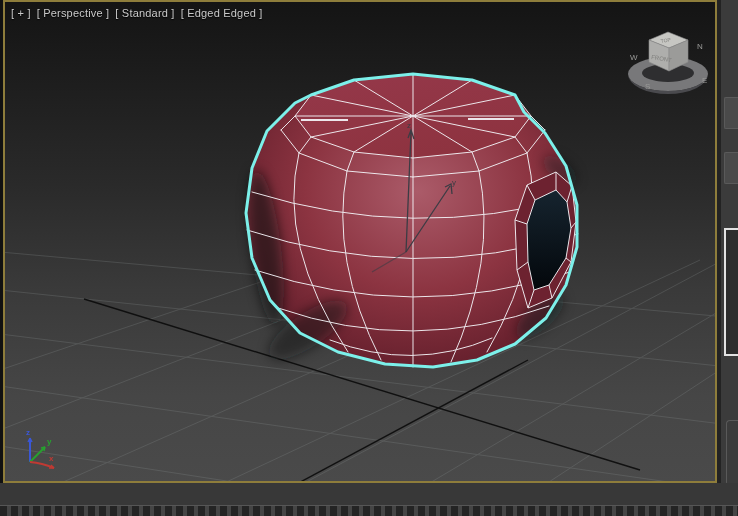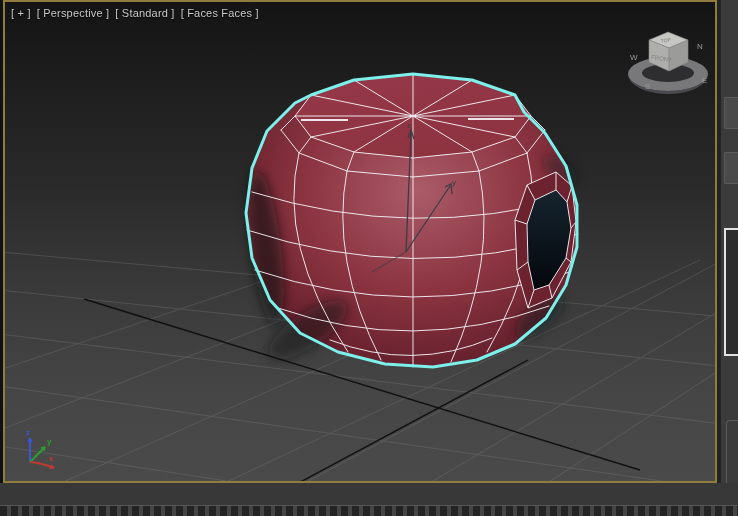--- a/index.html
+++ b/index.html
@@ -194,21 +194,21 @@
   </svg>
   </div>
 
   <div class="vp-border"></div>
   <div class="left-margin"></div>
 
   <div class="vp-label">
     <span>[ + ]</span>
     <span>[ Perspective ]</span>
     <span>[ Standard ]</span>
-    <span>[ Faces Faces ]</span>
+    <span>[ Edged Edged ]</span>
   </div>
 
   <div class="panel-gap"></div>
   <div class="panel">
     
   </div>
   <div class="p-btn" style="top:97px"></div>
   <div class="p-btn" style="top:152px"></div>
   <div class="p-list"></div>
   <div class="p-group"></div>

